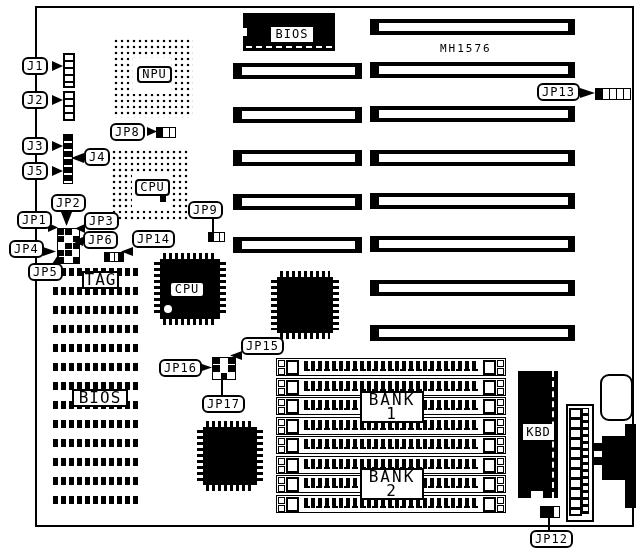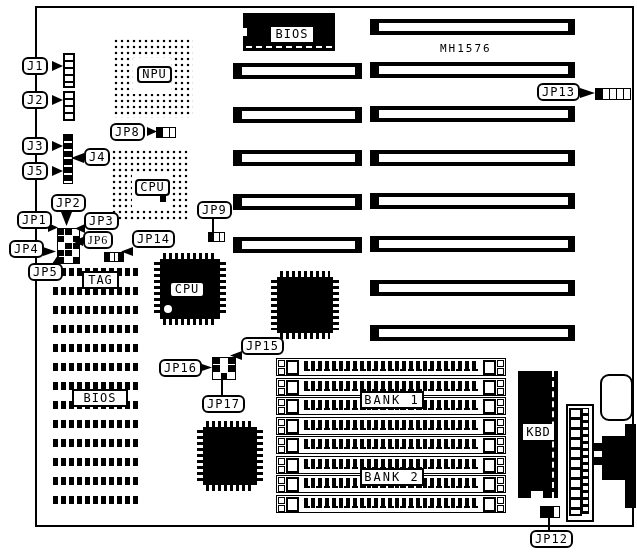--- a/index.html
+++ b/index.html
@@ -46,21 +46,21 @@
   .jmp i:first-child{border-left:none;}
   .jmp i.f{background:#000;}
   
   .blk{position:absolute;display:grid;gap:1px;background:#fff;border:1px solid #000;z-index:25;}
   .blk i{background:#fff;} .blk i.f{background:#000;}
   
   .cache-col{position:absolute;z-index:3;
     background-image:
       repeating-linear-gradient(180deg,rgba(0,0,0,0) 0 8px,#fff 8px 19px),
       repeating-linear-gradient(90deg,#000 0 5px,#fff 5px 8px);}
-  .wbox{position:absolute;background:#fff;border:2px solid #000;font-size:12px;line-height:14px;
+  .wbox{position:absolute;background:#fff;border:2px solid #000;font-size:16px;line-height:14px;
         letter-spacing:1px;text-align:center;z-index:20;}
   .vert{word-break:break-all;line-height:16px;font-size:11px;padding-top:2px;}
   
   .simm{position:absolute;left:276px;width:228px;height:16px;border:1px solid #000;background:#fff;z-index:2;}
   .simm .pins{position:absolute;left:27px;right:27px;top:2px;height:8px;
       background:repeating-linear-gradient(90deg,#000 0 4px,#fff 4px 7px);
       border-bottom:2px dotted #000;}
   .simm .bx{position:absolute;width:5px;height:5px;border:1px solid #000;background:#fff;}
   .simm .latch{position:absolute;top:1px;width:9px;height:11px;border:2px solid #000;background:#fff;}
   
@@ -174,21 +174,21 @@
   <div class="bub" style="left:537px;top:83px;">JP13</div>
   <div class="tri tri-r" style="left:580px;top:88px;width:15px;height:10px;"></div>
   <div class="jmp" style="left:595px;top:88px;width:34px;height:10px;">
       <i class="f"></i>
       <i></i>
       <i></i>
       <i></i>
       <i></i>
     </div>
 
-  <div class="bub" style="left:197px;top:201px;">JP9</div>
+  <div class="bub" style="left:188px;top:201px;">JP9</div>
   <div class="ln" style="left:212px;top:219px;width:2px;height:13px;"></div>
   <div class="jmp" style="left:208px;top:232px;width:15px;height:8px;">
       <i class="f"></i>
       <i></i>
       <i></i>
     </div>
 
   <div class="blk" style="left:57px;top:228px;width:21px;height:34px;grid-template-columns:repeat(3,1fr);grid-template-rows:repeat(5,1fr);">
     <i class="f"></i>
       <i class="f"></i>
@@ -205,21 +205,21 @@
     <i class="f"></i>
       <i></i>
       <i class="f"></i>
   </div>
   <div class="bub" style="left:51px;top:194px;">JP2</div>
   <div class="tri tri-d" style="left:61px;top:212px;width:11px;height:14px;"></div>
   <div class="bub" style="left:17px;top:211px;">JP1</div>
   <div class="tri tri-r" style="left:48px;top:223px;width:10px;height:9px;"></div>
   <div class="bub" style="left:84px;top:212px;">JP3</div>
   <div class="tri tri-l" style="left:75px;top:224px;width:10px;height:9px;"></div>
-  <div class="bub" style="left:83px;top:231px;font-family:Liberation Serif, serif;">JP6</div>
+  <div class="bub" style="left:83px;top:231px;">JP6</div>
   <div class="tri tri-l" style="left:73px;top:237px;width:10px;height:9px;"></div>
   <div class="bub" style="left:9px;top:240px;">JP4</div>
   <div class="tri tri-r" style="left:43px;top:247px;width:13px;height:9px;"></div>
   <div class="bub" style="left:28px;top:263px;">JP5</div>
   <div class="tri tri-u" style="left:52px;top:255px;width:12px;height:9px;"></div>
 
   <div class="bub" style="left:132px;top:230px;">JP14</div>
   <div class="tri tri-l" style="left:121px;top:247px;width:12px;height:9px;"></div>
   <div class="jmp" style="left:104px;top:252px;width:18px;height:8px;">
       <i class="f"></i>

